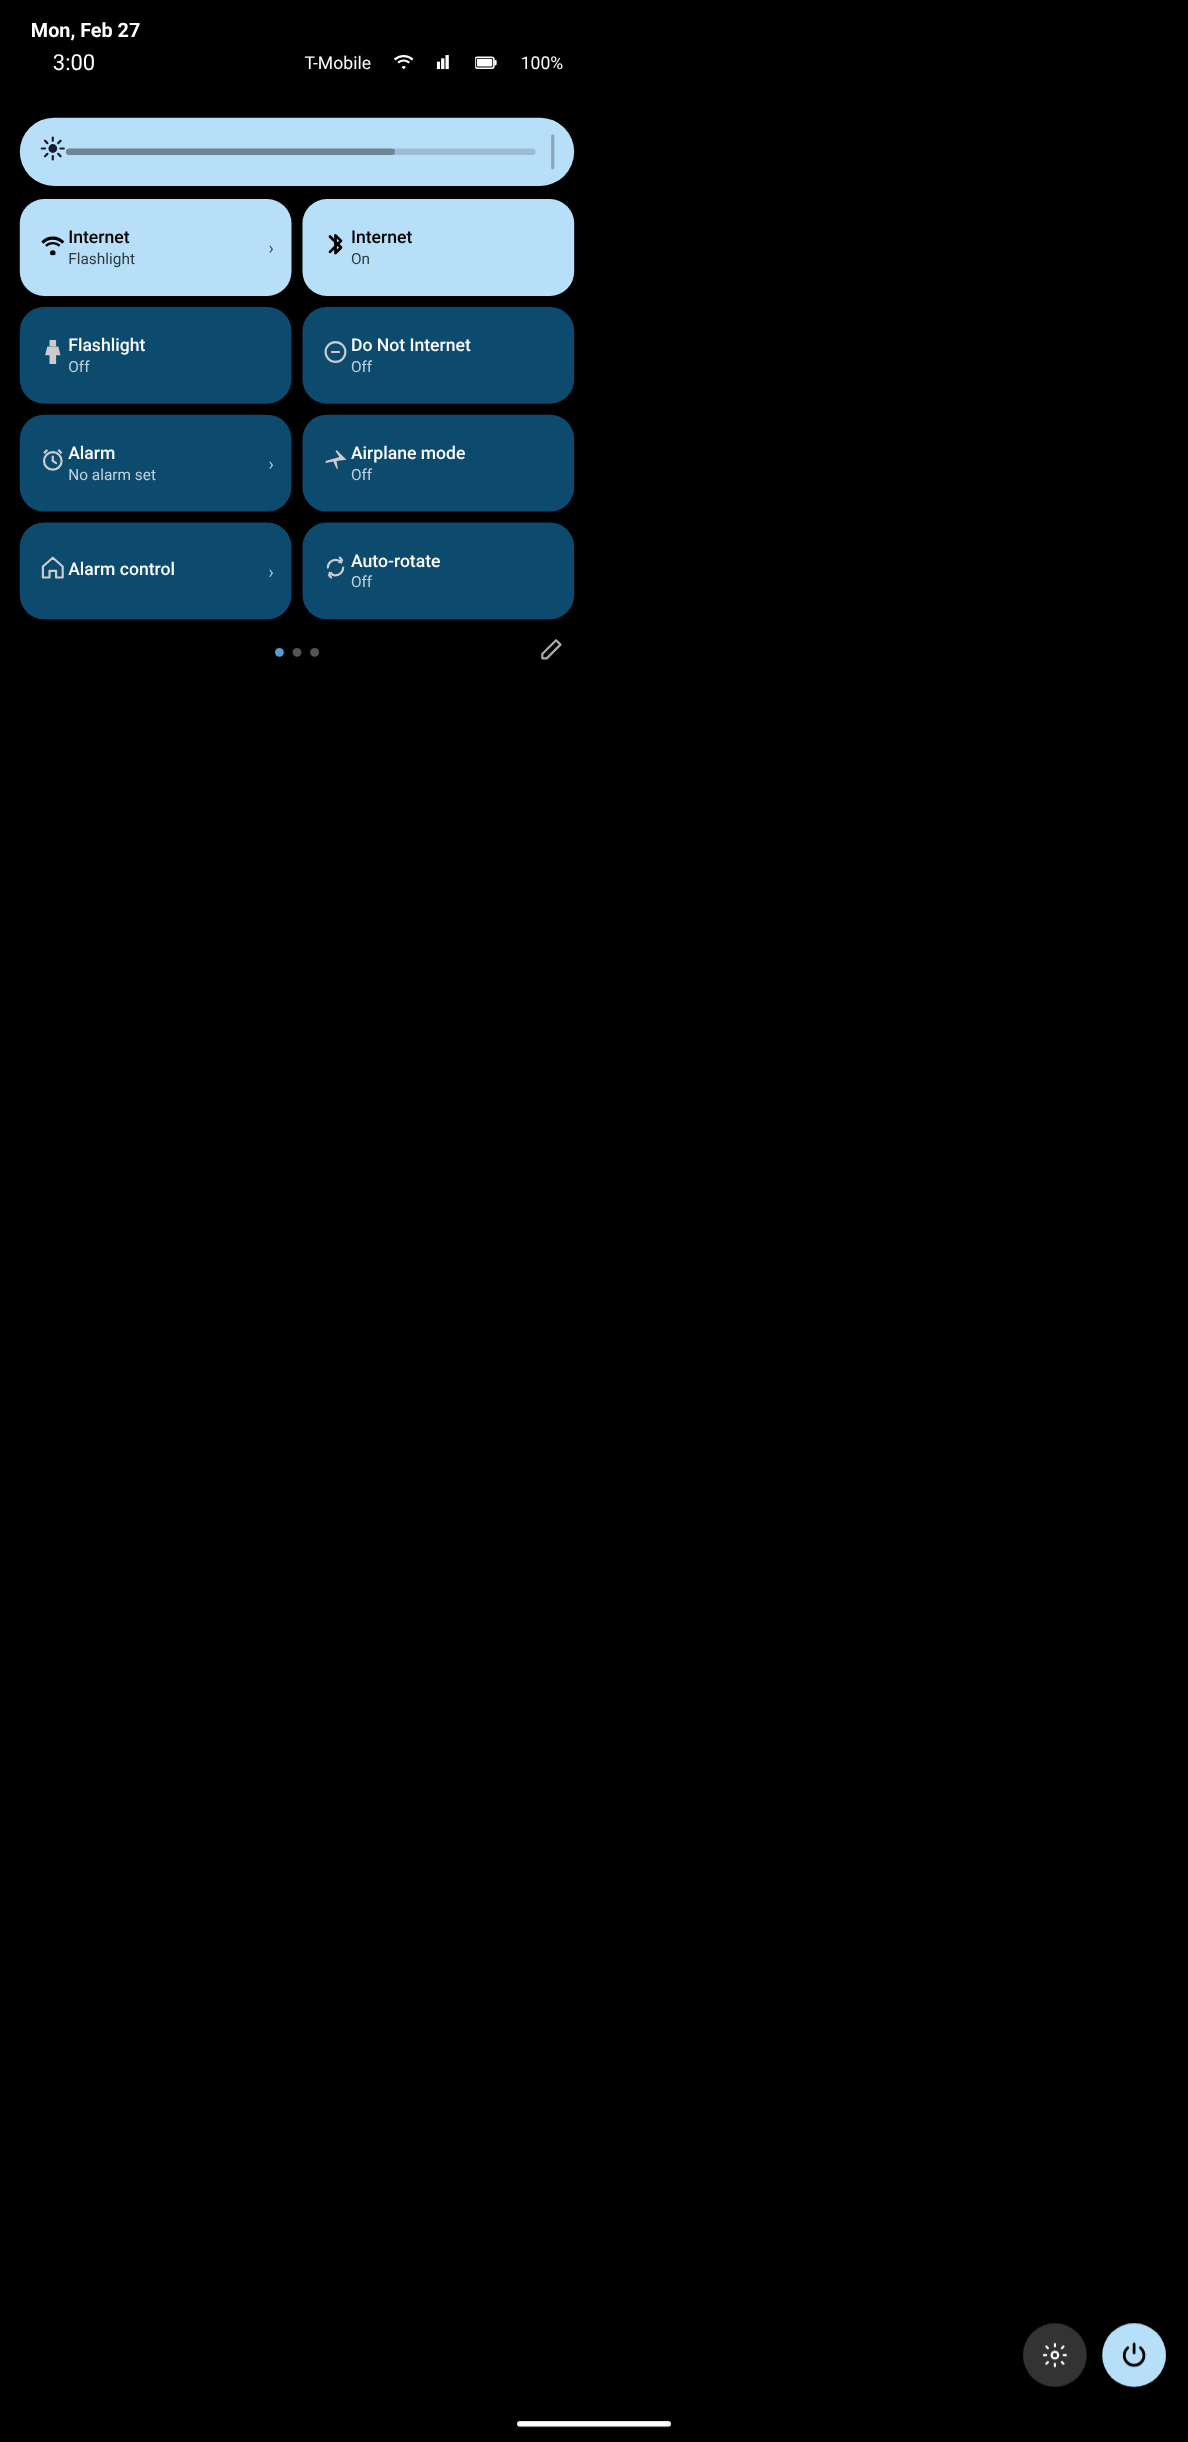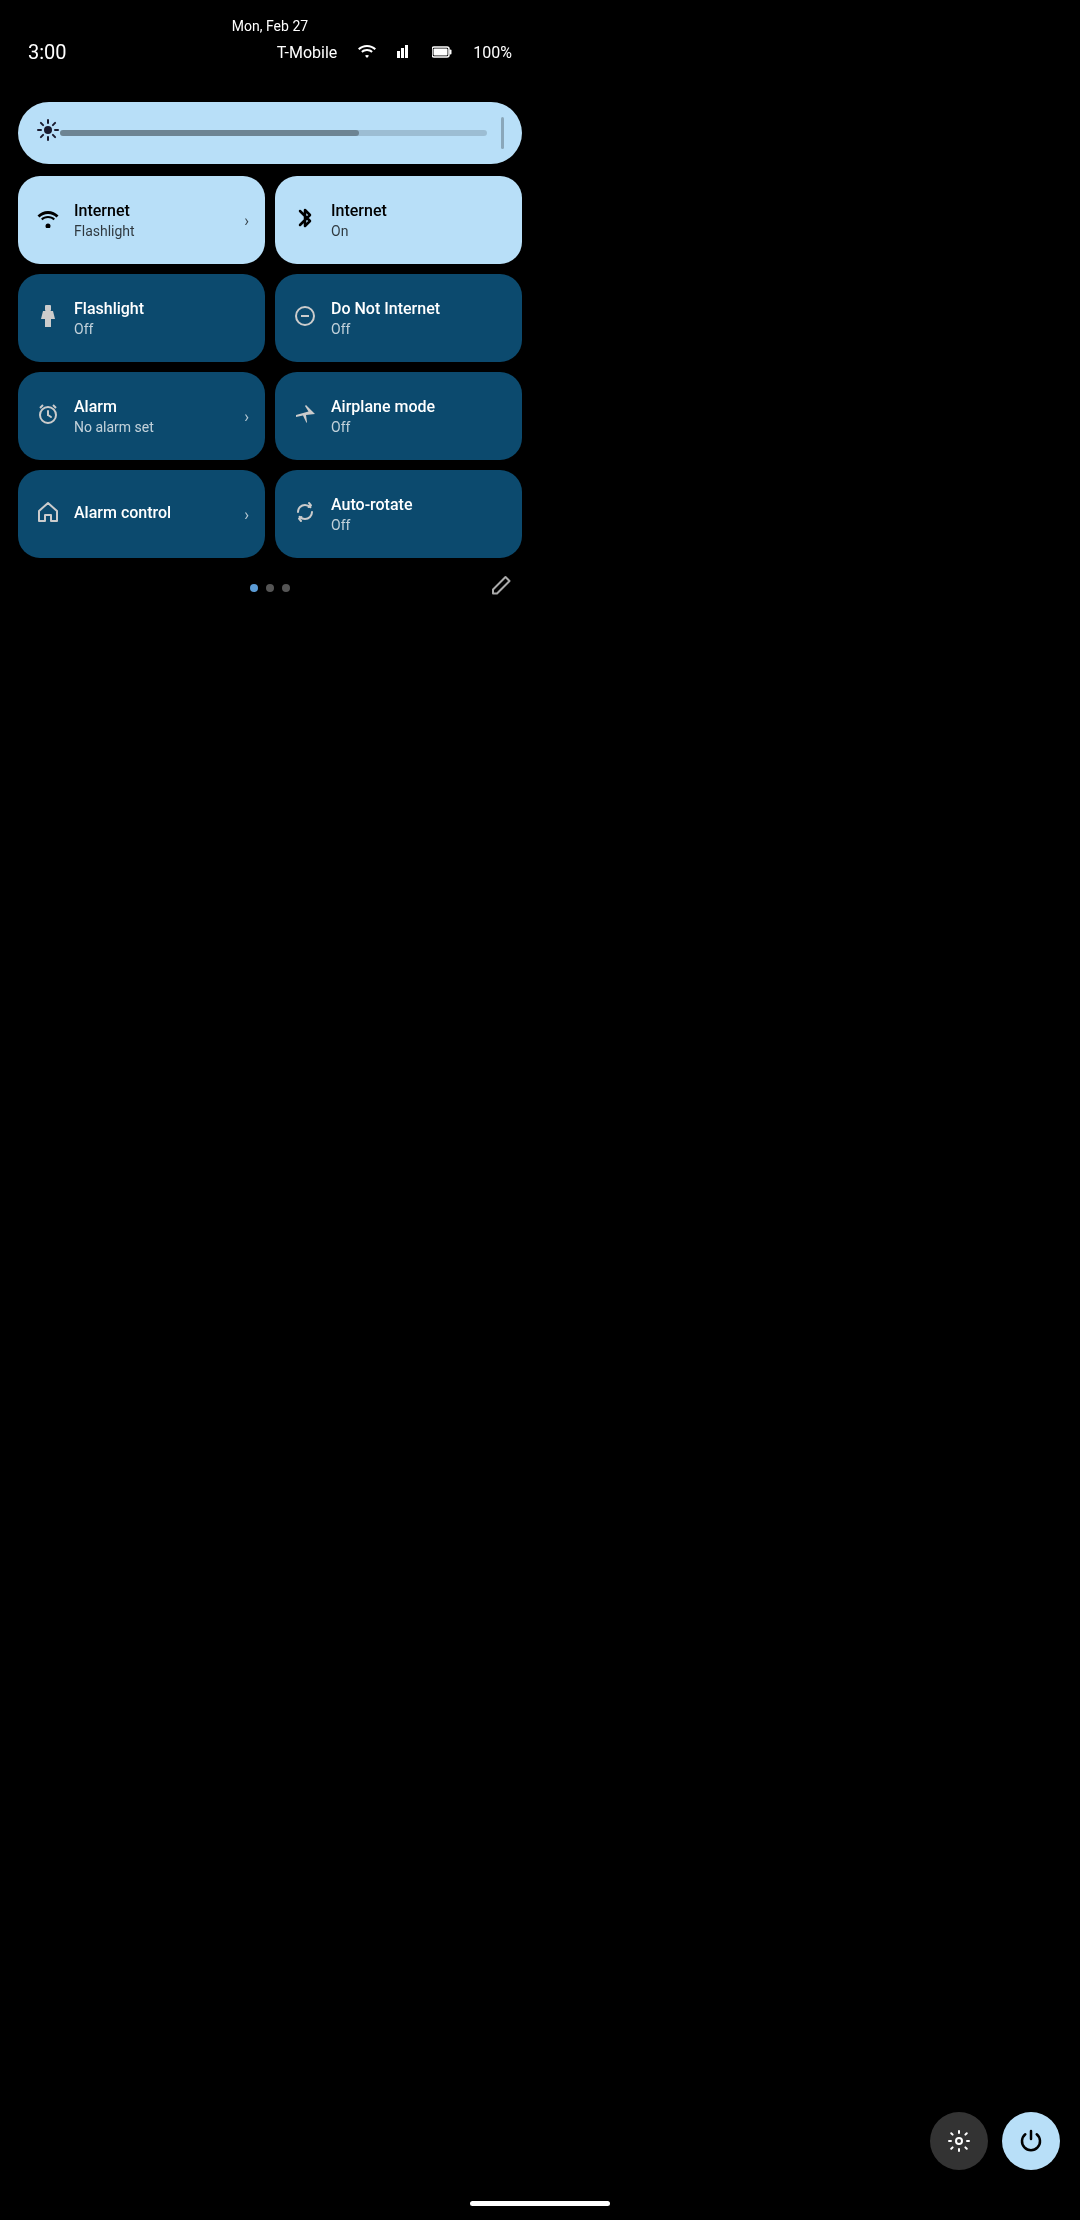--- a/index.html
+++ b/index.html
@@ -17,30 +17,30 @@
 
     
     .status-bar {
       padding: 18px 28px 8px 28px;
       display: flex;
       flex-direction: column;
       gap: 6px;
     }
 
     .status-date {
-      font-size: 14px;
-      font-weight: 400;
-      color: #fff;
-      text-align: center;
+      font-size: 18px;
+      font-weight: 700;
+      color: #fff;
     }
 
     .status-row {
       display: flex;
       align-items: center;
       justify-content: space-between;
+      margin-left: 20px;
     }
 
     .status-time {
       font-size: 20px;
       color: #fff;
       font-weight: 400;
     }
 
     .status-right {
       display: flex;
@@ -92,21 +92,20 @@
       display: grid;
       grid-template-columns: 1fr 1fr;
       gap: 10px;
     }
 
     .tile {
       border-radius: 22px;
       padding: 18px 16px;
       display: flex;
       align-items: center;
-      gap: 12px;
       min-height: 88px;
       cursor: pointer;
       position: relative;
     }
 
     .tile-active {
       background: #b8dff8;
       color: #000;
     }
 

